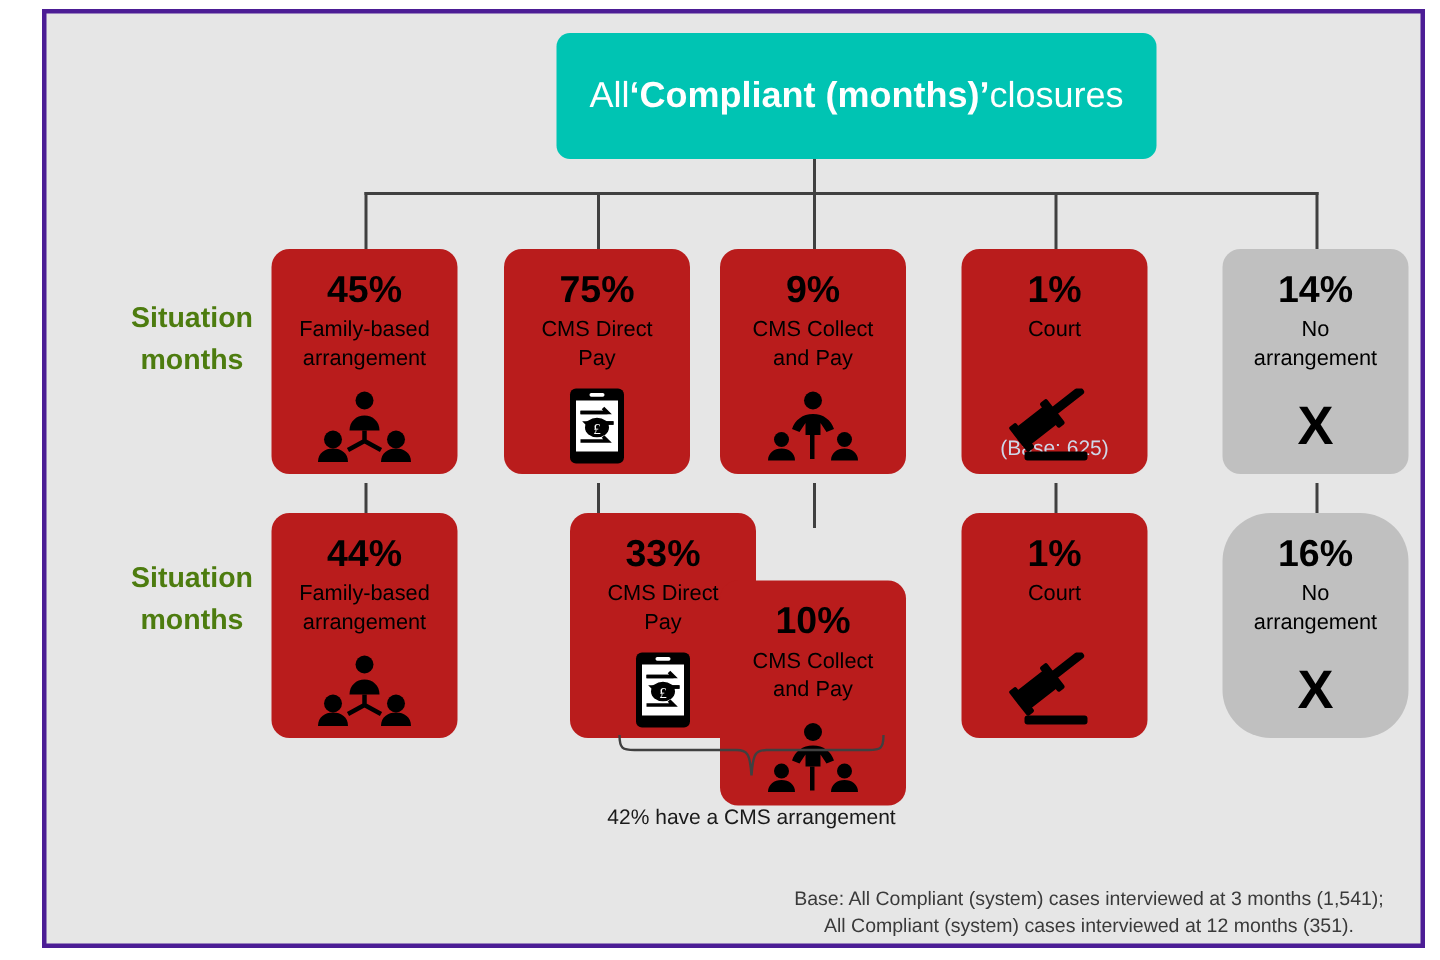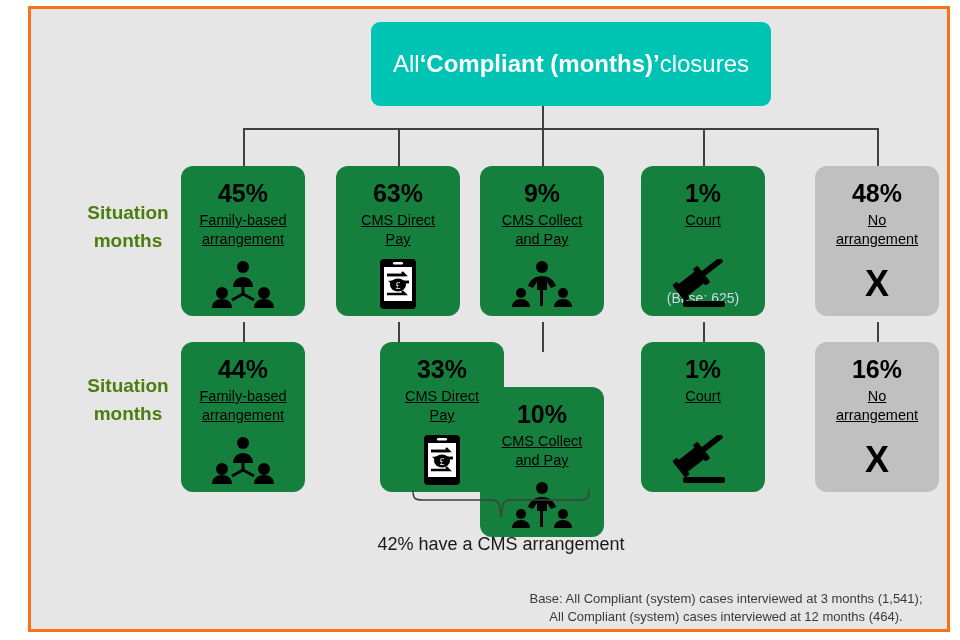--- a/index.html
+++ b/index.html
@@ -19,21 +19,21 @@
     overflow: hidden;
   }
   .frame {
     position: absolute;
     left: 28px;
     top: 6px;
     width: 922px;
     height: 626px;
     box-sizing: border-box;
     background: #e6e6e6;
-    border: 3px solid #f97316;
+    border: 3px solid #4c1d95;
   }
 
   
   .title-box {
     position: absolute;
     left: 340px;
     top: 13px;
     width: 400px;
     height: 84px;
     background: #00c4b3;
@@ -67,40 +67,39 @@
     text-align: center;
   }
   .row-label .big { font-size: 27px; }
 
   
   .cell {
     position: absolute;
     width: 124px;
     height: 150px;
     border-radius: 12px;
-    background: #15803d;
+    background: #b91c1c;
     box-sizing: border-box;
     padding-top: 12px;
     text-align: center;
     overflow: hidden;
   }
   .cell.gray { background: #c0c0c0; }
   .cell .pct {
     font-size: 25px;
     font-weight: 700;
     color: #000000;
     line-height: 30px;
   }
   .cell .lbl {
     font-size: 14.5px;
     color: #000000;
     line-height: 19px;
     margin-top: 3px;
     padding: 0 16px;
-    text-decoration: underline;
   }
   .cell .icon-wrap {
     position: absolute;
     left: 0;
     right: 0;
     bottom: 6px;
     height: 52px;
     display: flex;
     align-items: center;
     justify-content: center;
@@ -130,21 +129,21 @@
     top: 481px;
     width: 180px;
     height: 28px;
   }
   .caption {
     position: absolute;
     left: 330px;
     top: 523px;
     width: 280px;
     text-align: center;
-    font-size: 18px;
+    font-size: 14px;
     color: #1a1a1a;
     line-height: 24px;
   }
 
   
   .footnote {
     position: absolute;
     left: 460px;
     top: 581px;
     width: 470px;
@@ -195,21 +194,21 @@
           <path d="M32 27v7M32 34l-11 6M32 34l11 6" stroke="#000" stroke-width="3" fill="none"></path>
           <circle cx="11" cy="33" r="6" fill="#000"></circle>
           <path d="M1 48c0-6 4.5-9 10-9s10 3 10 9z" fill="#000"></path>
           <circle cx="53" cy="33" r="6" fill="#000"></circle>
           <path d="M43 48c0-6 4.5-9 10-9s10 3 10 9z" fill="#000"></path>
         </svg>
       </div>
     </div>
 
     <div class="cell" style="left:305px; top:157px;">
-      <div class="pct">63%</div>
+      <div class="pct">75%</div>
       <div class="lbl">CMS Direct Pay</div>
       <div class="icon-wrap">
         <svg width="38" height="52" viewBox="0 0 38 52">
           <rect x="1" y="1" width="36" height="50" rx="4" fill="#000"></rect>
           <rect x="5" y="9" width="28" height="34" fill="#fff"></rect>
           <rect x="14" y="4" width="10" height="2.5" rx="1.2" fill="#fff"></rect>
           <path d="M8 17h18l-3-3M30 24H12l3 3" stroke="#000" stroke-width="2.4" fill="none"></path>
           <path d="M8 17h18M30 24H12" stroke="#000" stroke-width="2.4"></path>
           <path d="M8 36h18l-3-3" stroke="#000" stroke-width="2.4" fill="none"></path>
           <ellipse cx="19" cy="27" rx="8" ry="6.5" fill="#000"></ellipse>
@@ -245,21 +244,21 @@
             <rect x="7" y="7" width="6" height="21" rx="1.5" fill="#000"></rect>
             <rect x="33" y="7" width="6" height="21" rx="1.5" fill="#000"></rect>
             <rect x="36" y="14" width="26" height="6" rx="2" fill="#000"></rect>
           </g>
           <rect x="12" y="42" width="42" height="6" rx="2" fill="#000"></rect>
         </svg>
       </div>
     </div>
 
     <div class="cell gray" style="left:784px; top:157px;">
-      <div class="pct">48%</div>
+      <div class="pct">14%</div>
       <div class="lbl">No arrangement</div>
       <div class="icon-wrap">
           <span class="xmark">X</span>
         </div>
     </div>
 
     <div class="row-label" style="left:22px; top:363px;">
       <div>Situation</div>
       <div>months</div>
     </div>
@@ -322,35 +321,35 @@
             <rect x="10" y="10" width="26" height="15" rx="2" fill="#000"></rect>
             <rect x="7" y="7" width="6" height="21" rx="1.5" fill="#000"></rect>
             <rect x="33" y="7" width="6" height="21" rx="1.5" fill="#000"></rect>
             <rect x="36" y="14" width="26" height="6" rx="2" fill="#000"></rect>
           </g>
           <rect x="12" y="42" width="42" height="6" rx="2" fill="#000"></rect>
         </svg>
       </div>
     </div>
 
-    <div class="cell gray" style="left:784px; top:333px;">
+    <div class="cell gray" style="left:784px; top:333px;border-radius:32px;">
       <div class="pct">16%</div>
       <div class="lbl">No arrangement</div>
       <div class="icon-wrap">
           <span class="xmark">X</span>
         </div>
     </div>
 
     <div class="brace">
       <svg width="180" height="28" viewBox="0 0 180 28" preserveAspectRatio="none">
         <path d="M2 0 C2 9, 4 10, 12 10 L80 10 C87 10, 89 12, 90 27 C91 12, 93 10, 100 10 L168 10 C176 10, 178 9, 178 0" stroke="#404040" stroke-width="1.6" fill="none"></path>
       </svg>
     </div>
 
     <div class="caption">42% have a CMS arrangement</div>
 
     <div class="footnote">
       <div>Base: All Compliant (system) cases interviewed at 3 months  (1,541);</div>
-      <div>All Compliant (system) cases interviewed at 12 months  (464).</div>
+      <div>All Compliant (system) cases interviewed at 12 months  (351).</div>
     </div>
 
   </div>
 </div>
 
 </body></html>

